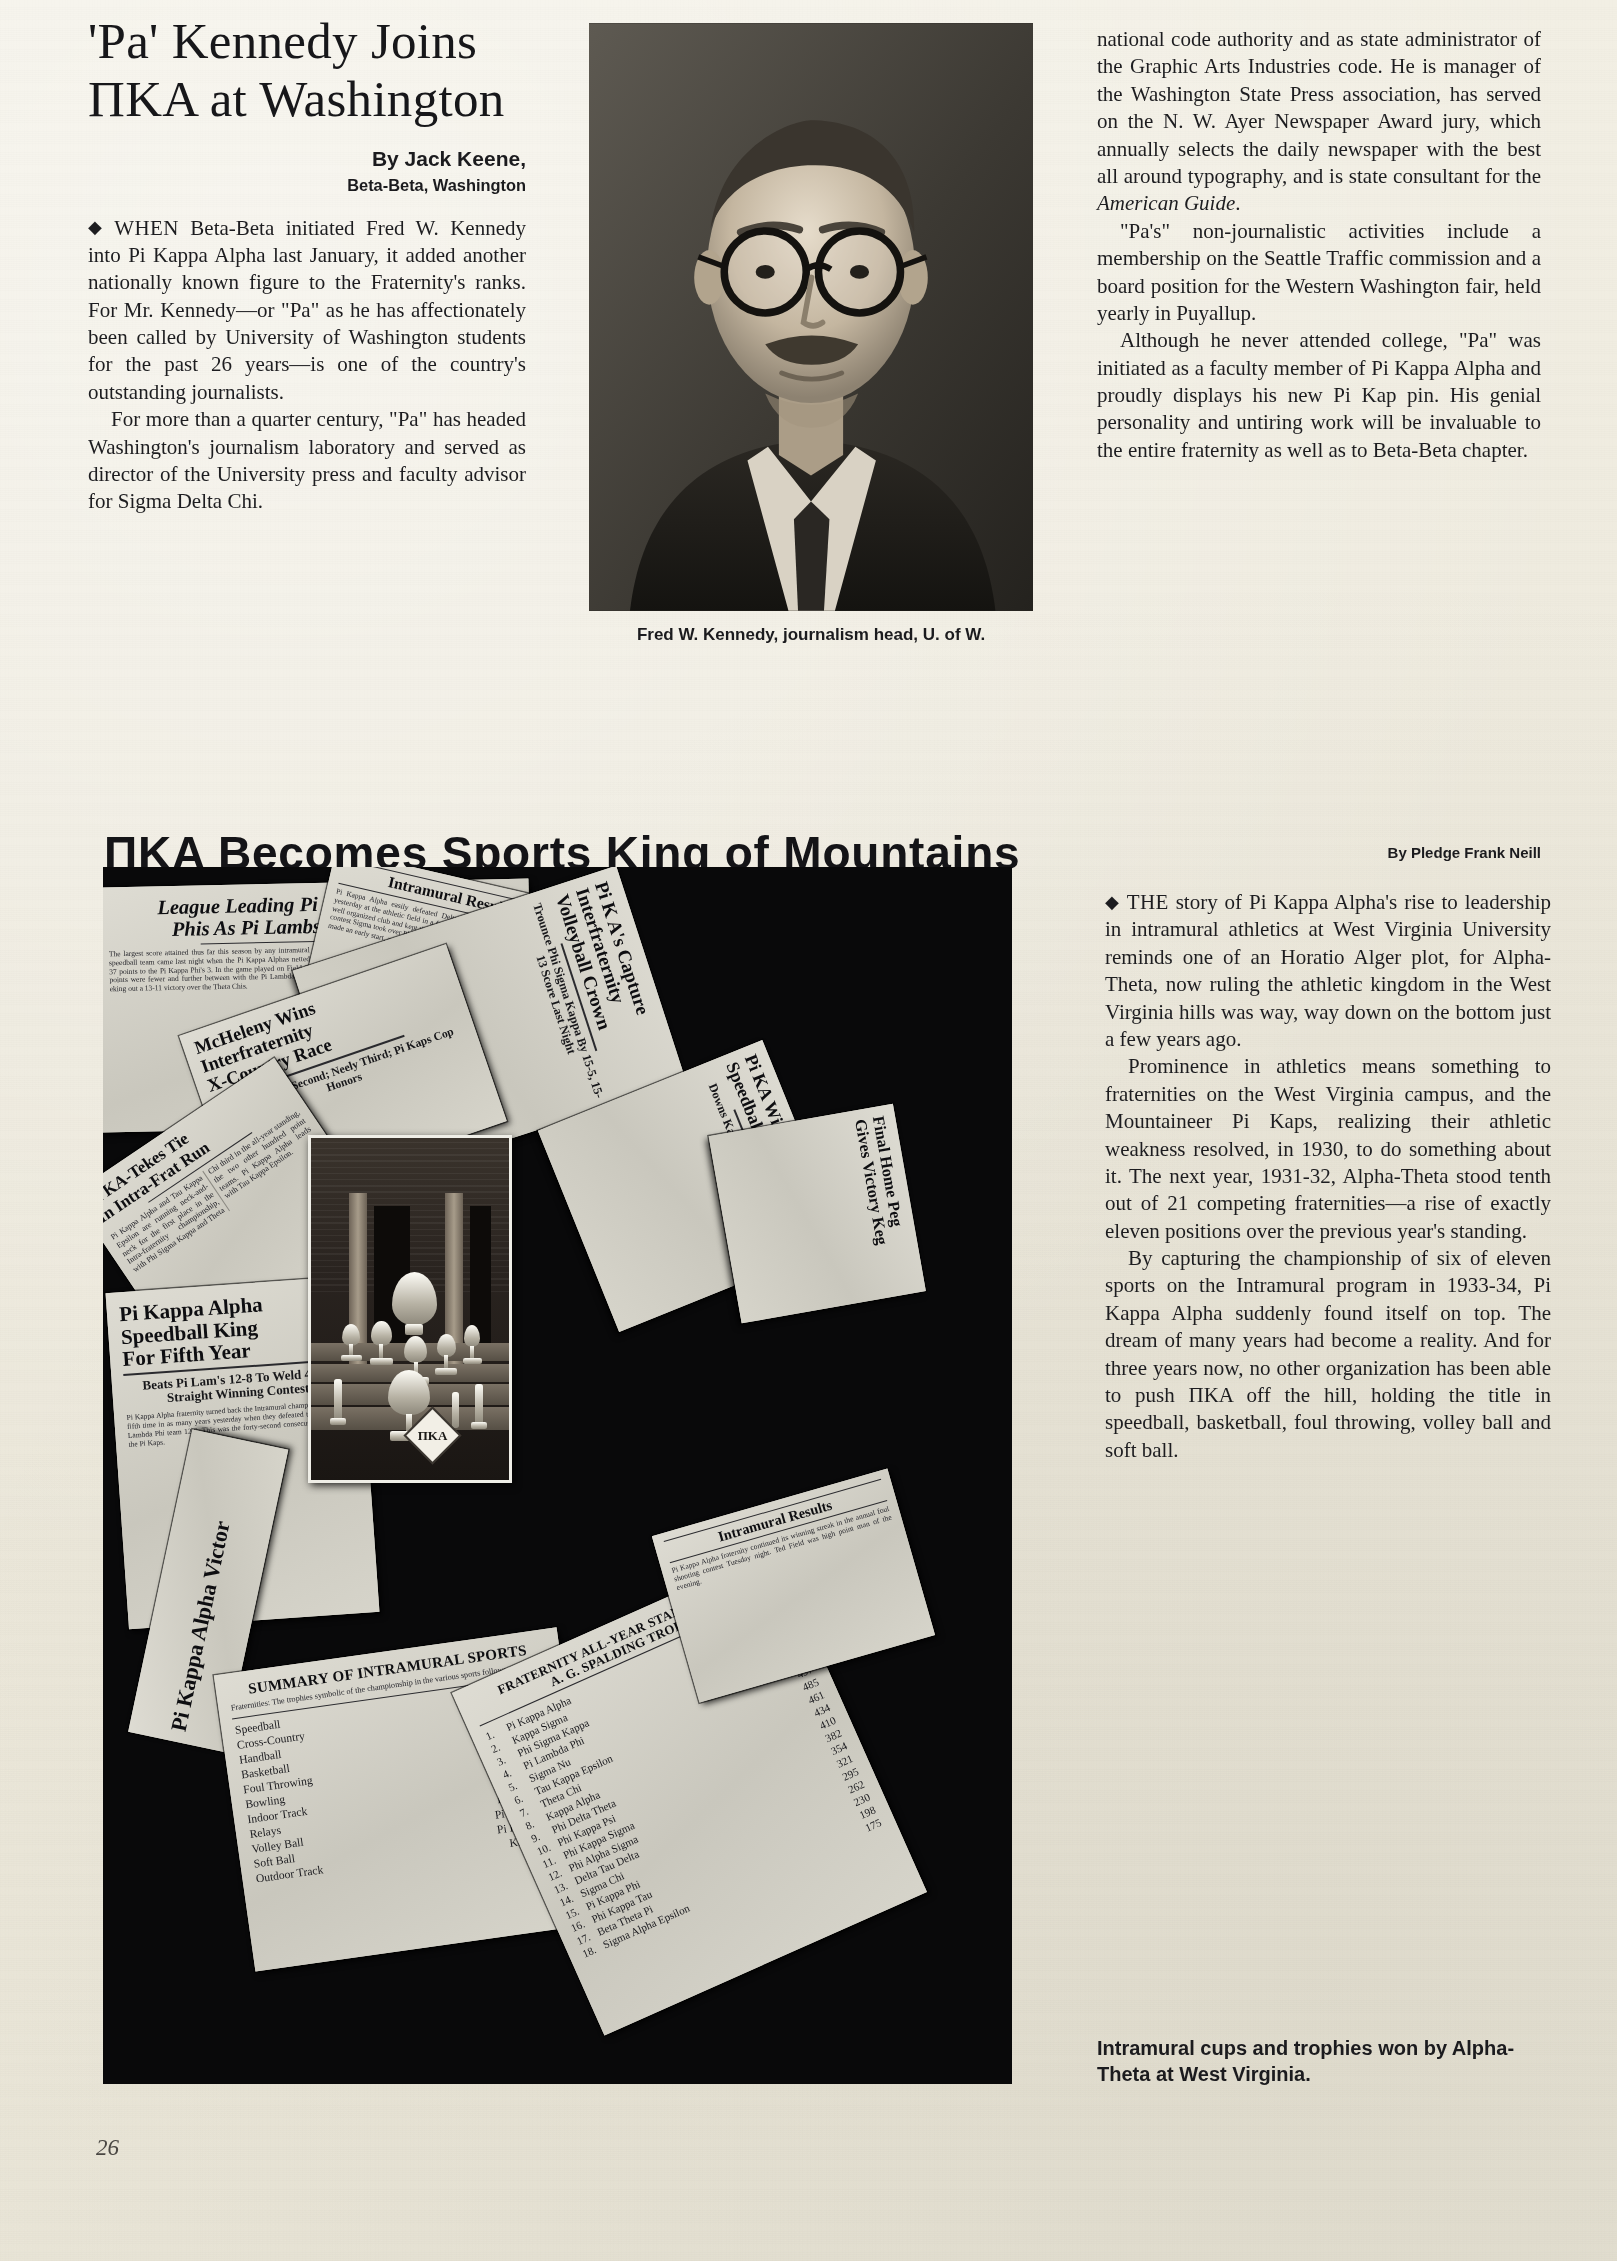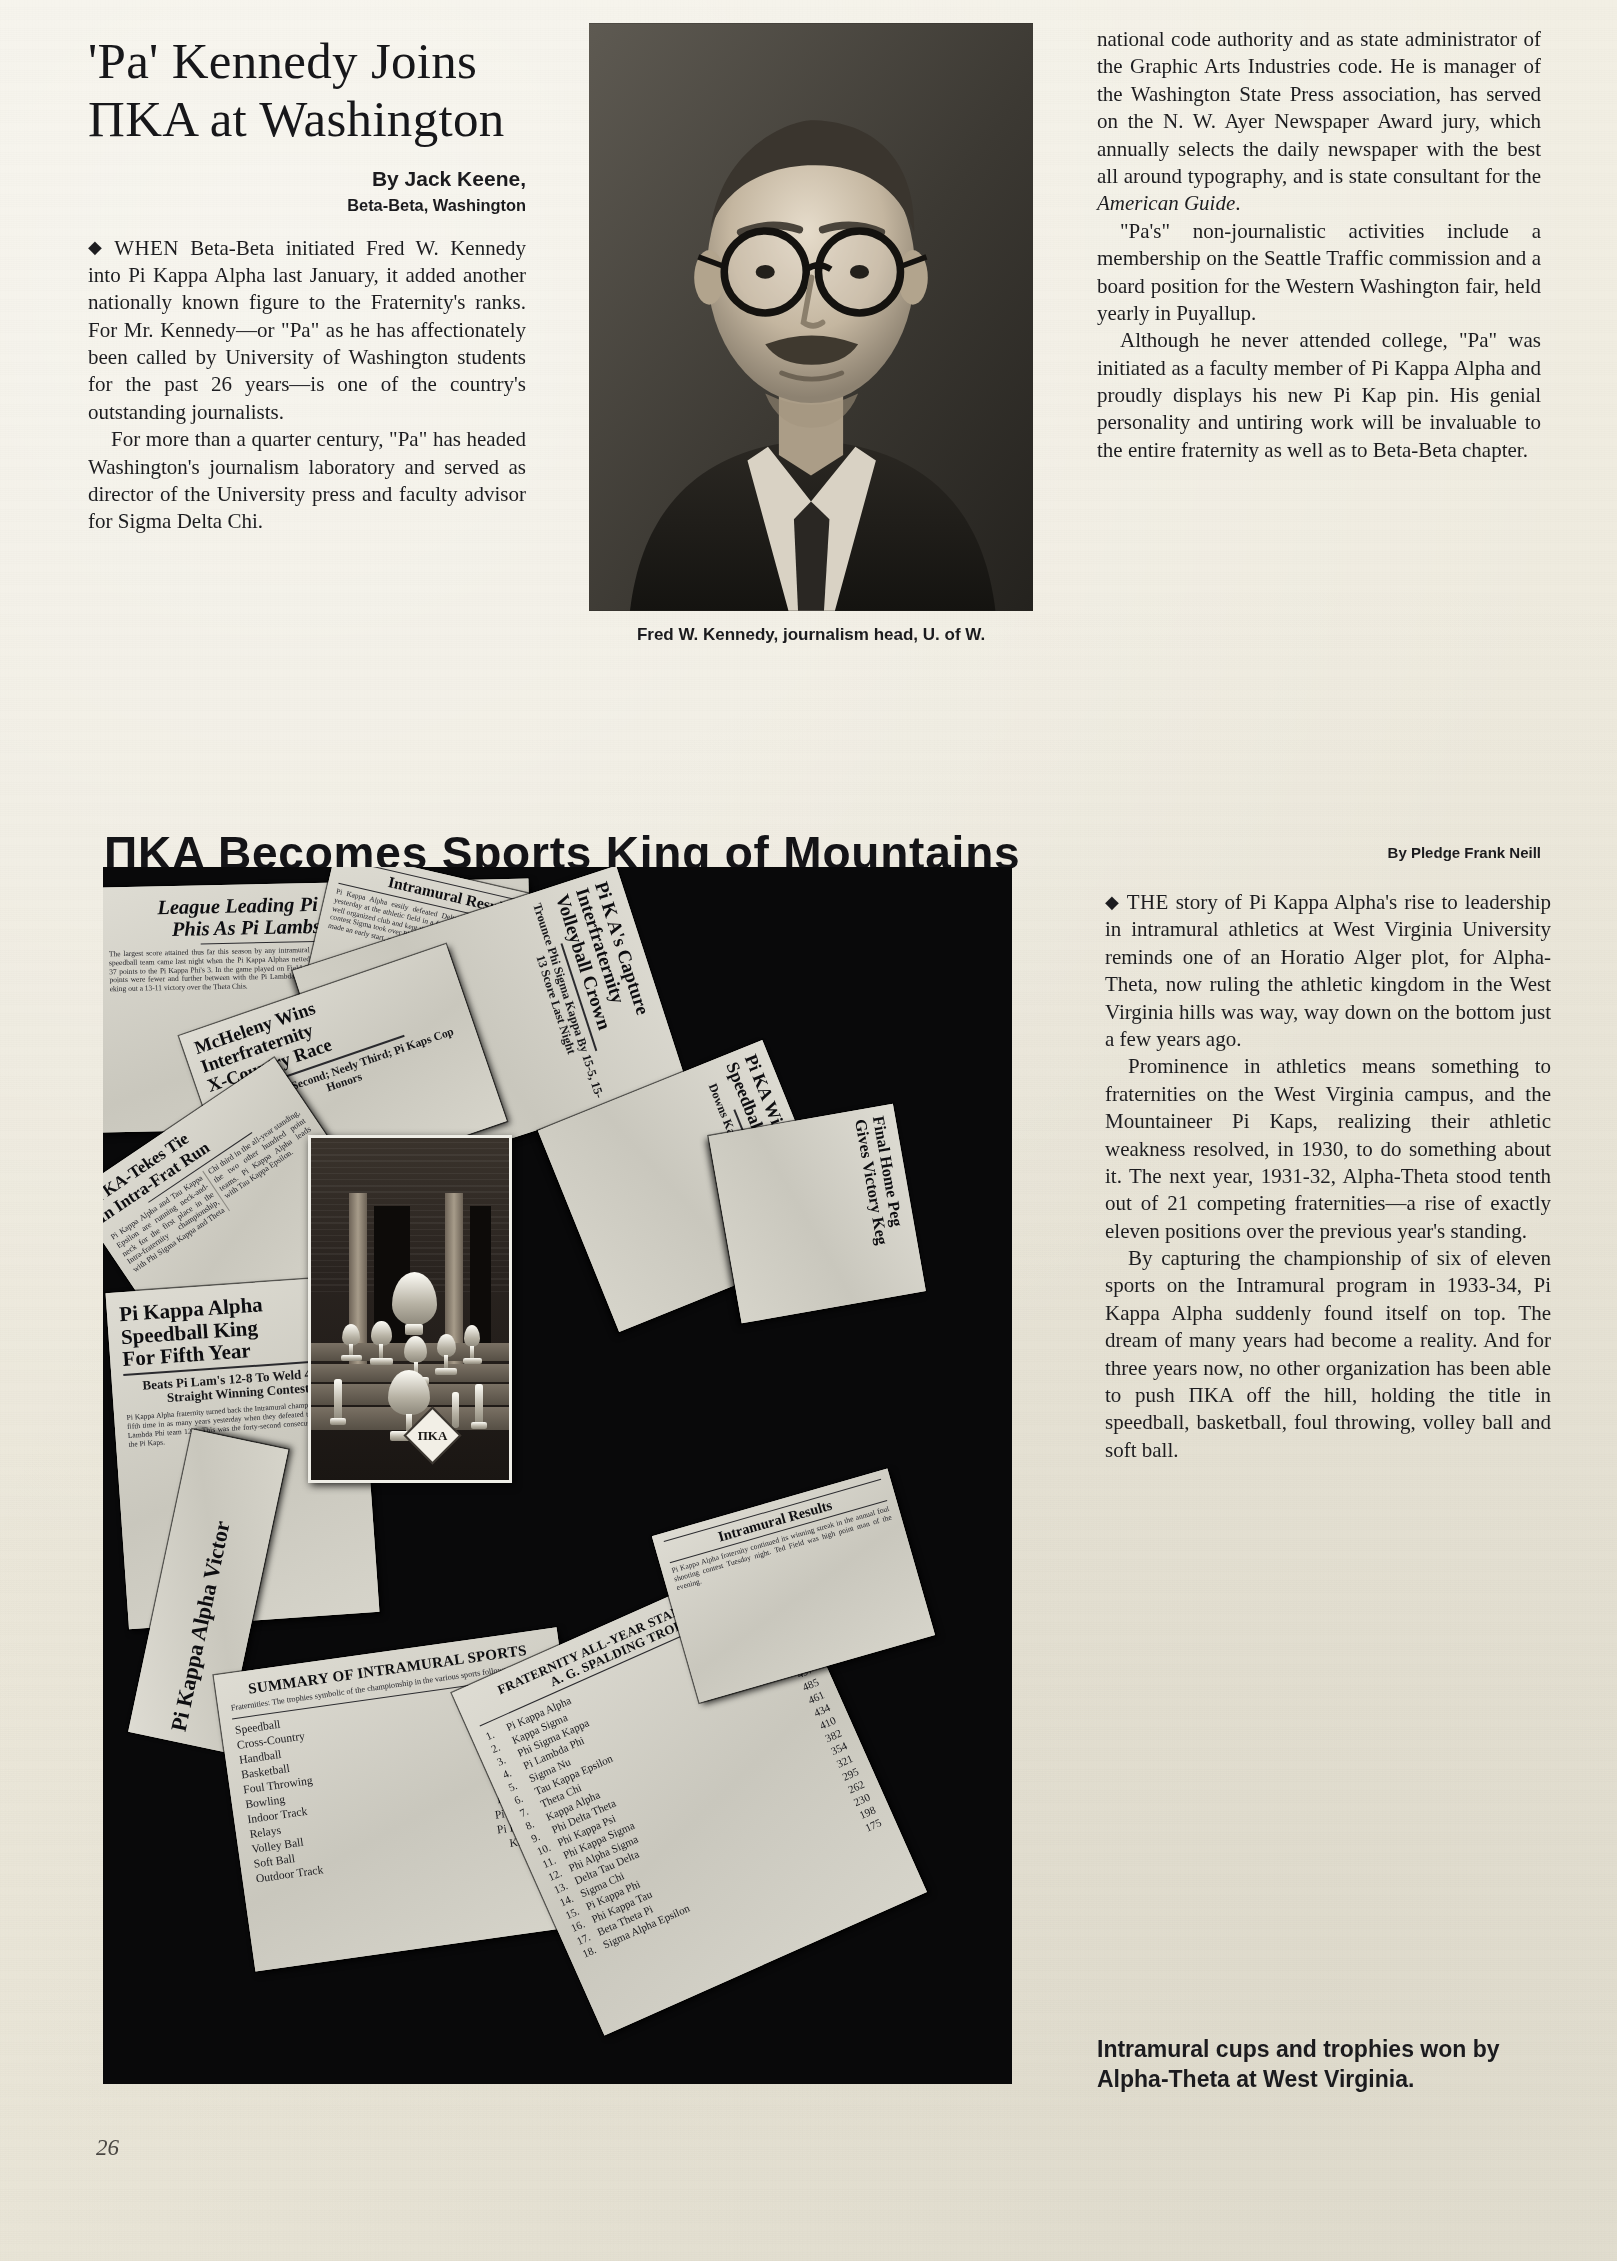--- a/index.html
+++ b/index.html
@@ -16,21 +16,21 @@
   }
   .grain{position:absolute;inset:0;pointer-events:none;opacity:.35;
     background-image:
       repeating-linear-gradient(0deg, rgba(0,0,0,.022) 0 0.7px, rgba(255,255,255,0) 0.7px 2.1px),
       repeating-linear-gradient(90deg, rgba(0,0,0,.018) 0 0.7px, rgba(255,255,255,0) 0.7px 2.7px);}
 
   
   .a1{position:absolute;left:0;top:0;width:1617px;height:756px;}
   .col{position:absolute;}
 
-  .c1{left:88px;top:32px;width:438px;}
+  .c1{left:88px;top:12px;width:438px;}
   .headline1{
     font-family:"Liberation Serif",serif;
     font-size:51px;line-height:1.14;font-weight:400;color:#17171a;
     letter-spacing:0.3px;
     margin:0 0 11px 0;
   }
   .byline1{
     text-align:right;font-family:"Liberation Sans",sans-serif;
     font-weight:700;font-size:21px;color:#1b1b1e;line-height:1.25;margin:18px 0 2.7px 0;
   }
@@ -67,21 +67,21 @@
     font-family:"Liberation Sans",sans-serif;font-weight:700;
     font-size:46px;letter-spacing:0.8px;color:#141417;white-space:nowrap;
   }
   .byline2{
     position:absolute;left:1097px;top:844px;width:444px;text-align:right;
     font-family:"Liberation Sans",sans-serif;font-weight:700;font-size:15px;color:#1b1b1e;
   }
   .c4{left:1097px;top:889px;width:446px;margin-left:8px;}
   .capt2{
     position:absolute;left:1097px;top:2035px;width:451px;
-    font-family:"Liberation Sans",sans-serif;font-weight:700;font-size:23px;
+    font-family:"Liberation Sans",sans-serif;font-weight:700;font-size:20px;
     color:#1b1b1e;line-height:1.3;
   }
   .pageno{
     position:absolute;left:96px;top:2135px;
     font-family:"Liberation Serif",serif;font-style:italic;font-size:23px;color:#4a4743;
   }
 
   
   .collage{
     position:absolute;left:103px;top:867px;width:909px;height:1217px;

